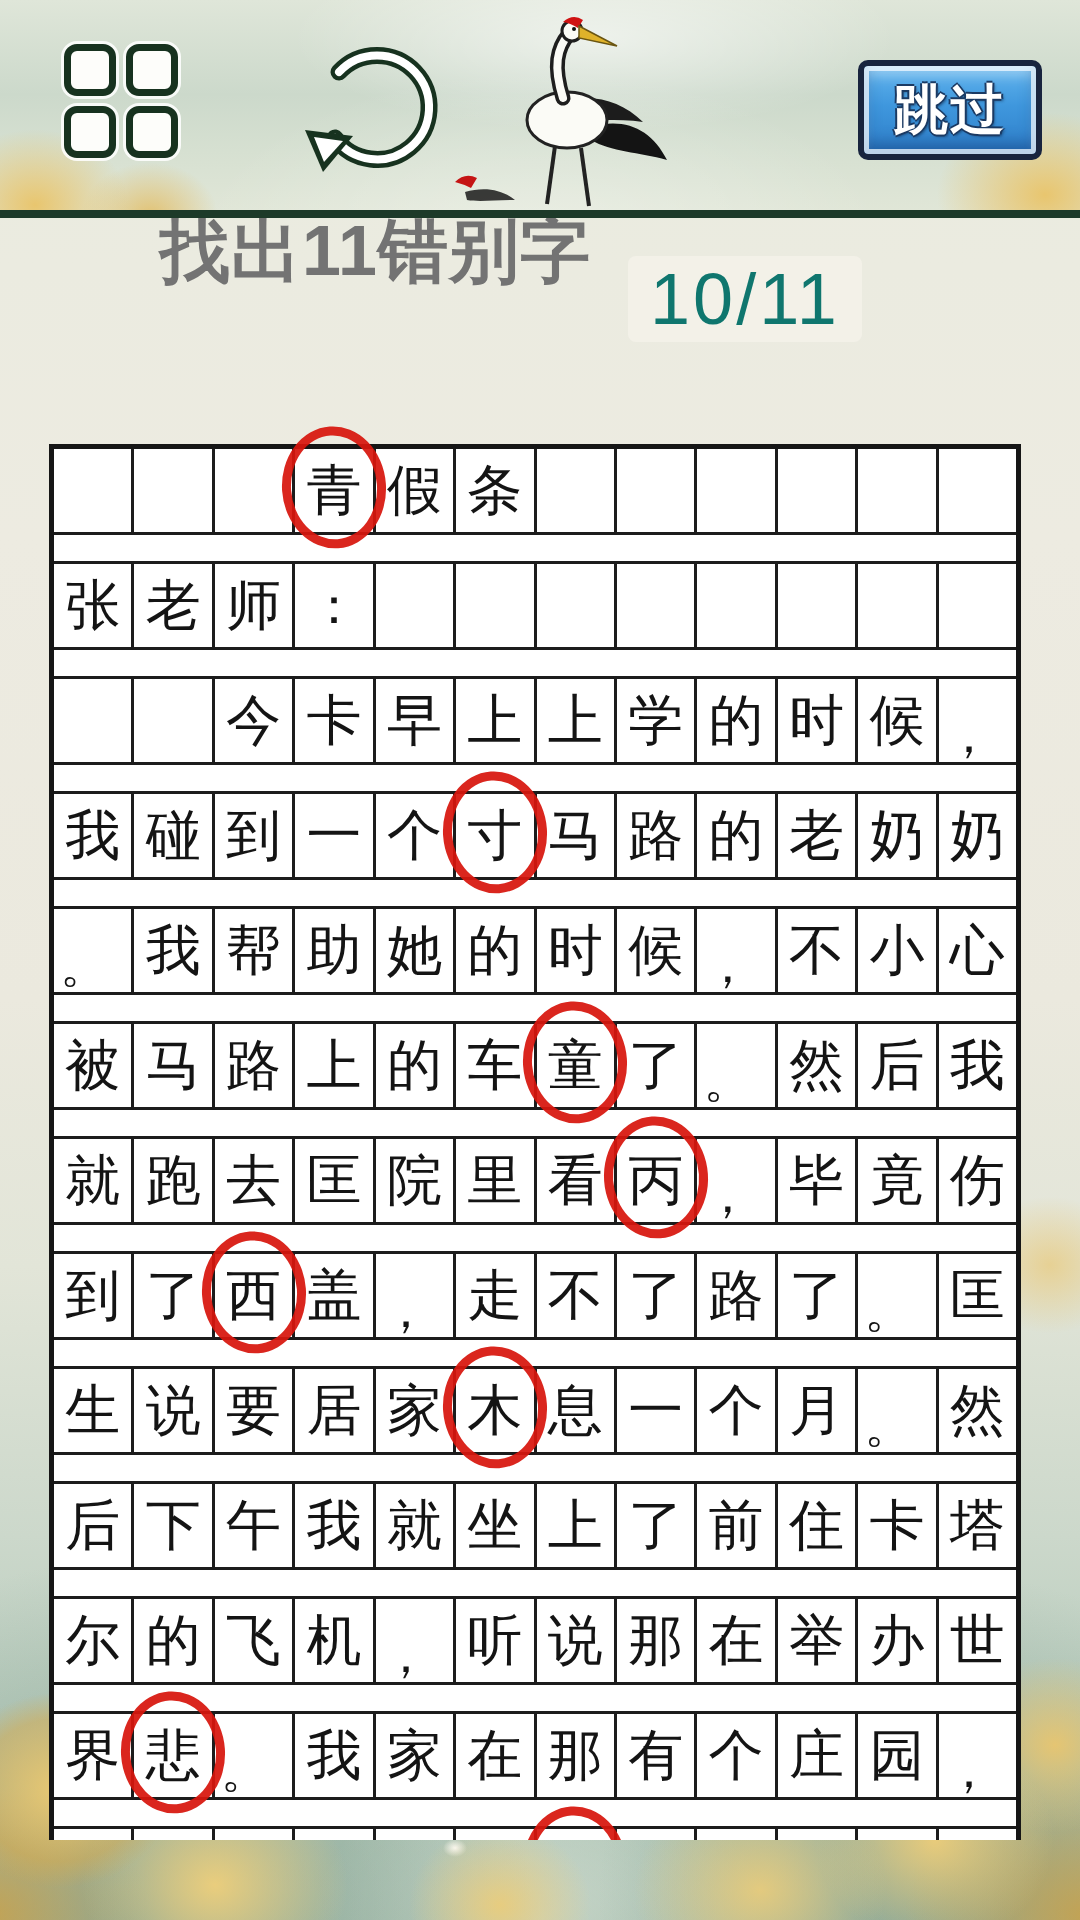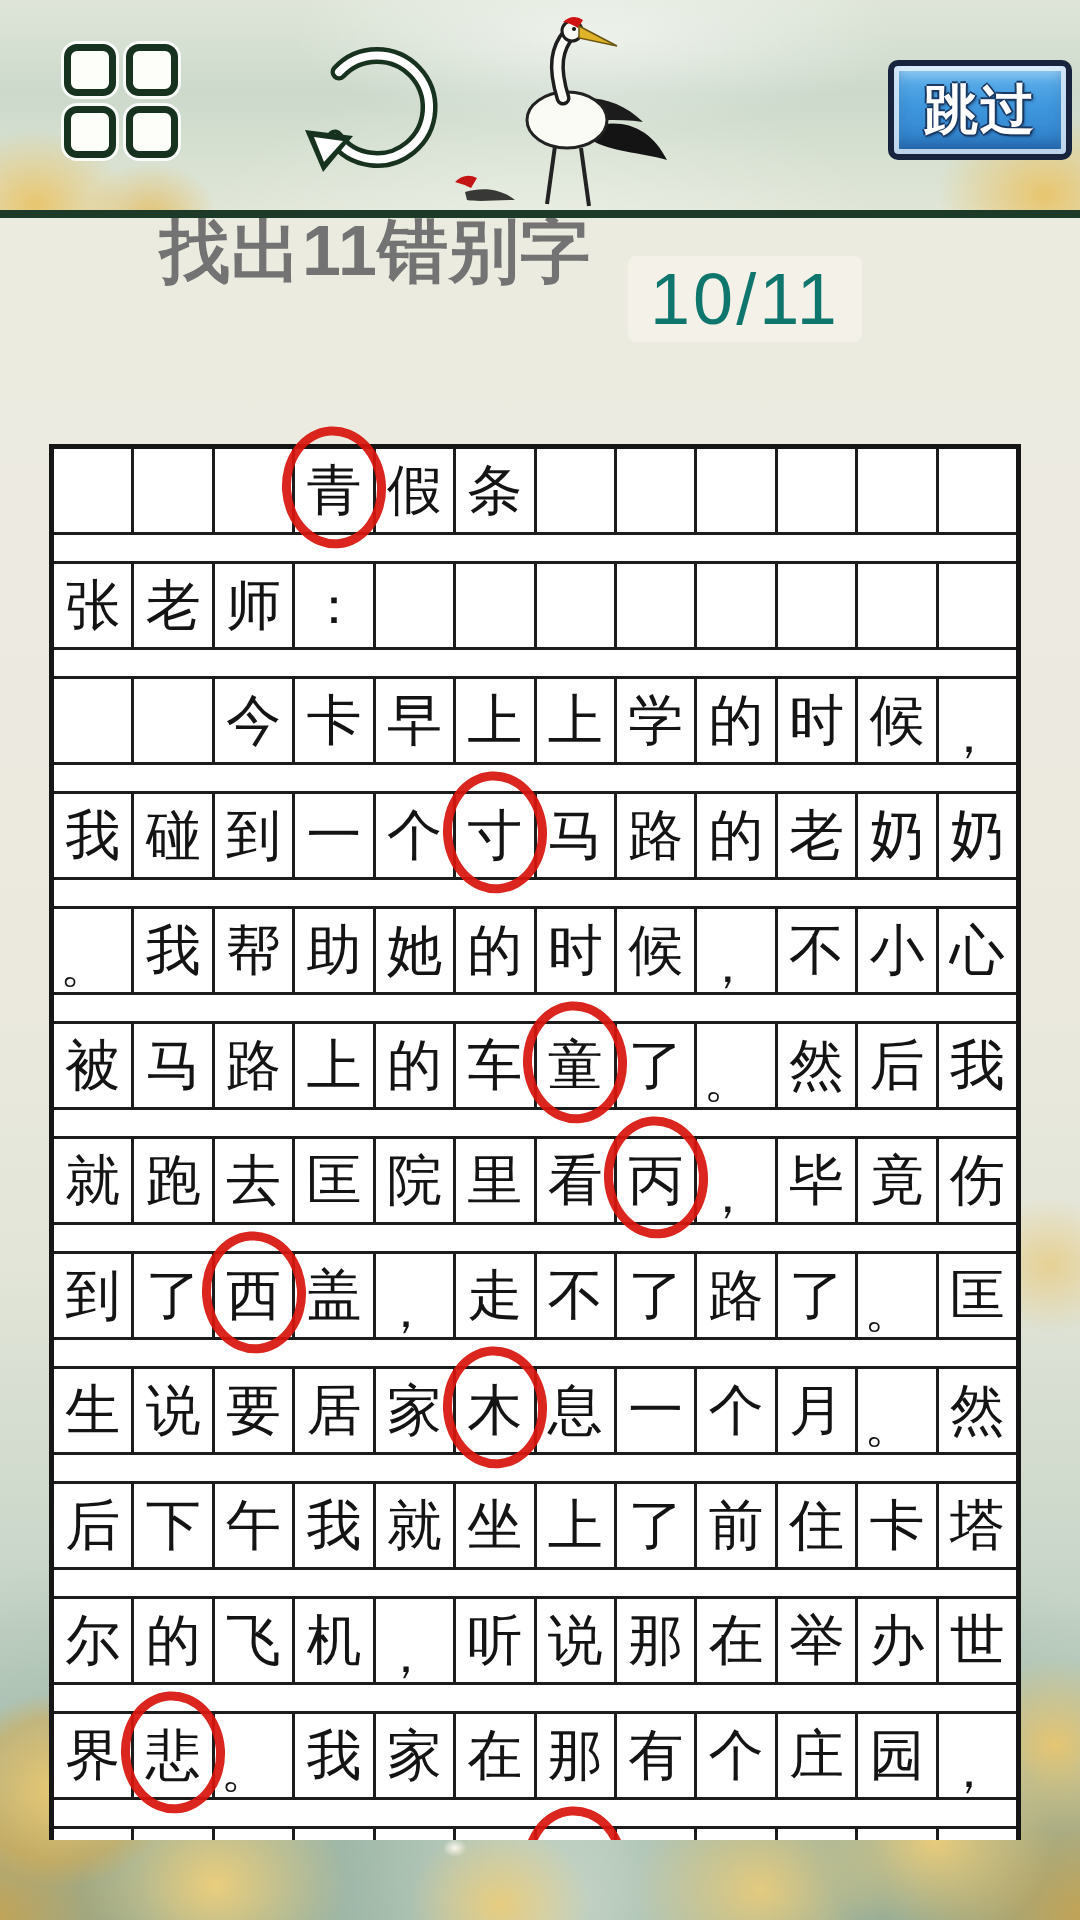--- a/index.html
+++ b/index.html
@@ -46,21 +46,21 @@
     display:grid;grid-template-columns:52px 52px;grid-template-rows:52px 52px;gap:10px;cursor:pointer;}
   .menu-btn .sq{width:52px;height:52px;box-sizing:border-box;background:#fdfdfa;
     border:7px solid #17321f;border-radius:13px;box-shadow:0 0 0 3px rgba(255,255,255,.85);}
   
   .undo-btn{position:absolute;left:295px;top:34px;width:152px;height:150px;z-index:6;cursor:pointer;}
   
   .skip-btn{position:absolute;left:858px;top:60px;width:184px;height:100px;z-index:6;cursor:pointer;
     background:linear-gradient(180deg,#62b5ee 0%,#3f97dd 45%,#2e7ec9 100%);
     border:6px solid #18243e;border-radius:10px;box-sizing:border-box;
     box-shadow:inset 0 0 0 5px rgba(240,248,255,.75), inset 0 -10px 16px rgba(16,58,118,.5), inset 0 10px 12px rgba(255,255,255,.35);
-    display:flex;align-items:center;justify-content:center;margin-left:30px;}
+    display:flex;align-items:center;justify-content:center;}
   .skip-btn span{font-size:54px;font-weight:800;color:#ffffff;letter-spacing:2px;
     text-shadow:2px 0 0 #1b3a63,-2px 0 0 #1b3a63,0 2px 0 #1b3a63,0 -2px 0 #1b3a63,2px 2px 3px rgba(10,30,60,.6);}
   
   .page-title{position:absolute;left:160px;top:205px;width:590px;z-index:4;
     text-align:left;font-size:70px;font-weight:900;color:#737373;letter-spacing:1px;}
   .progress-pill{position:absolute;left:628px;top:256px;width:234px;height:86px;z-index:4;
     background:#f3f1e8;border-radius:8px;display:flex;align-items:center;justify-content:center;
     font-size:72px;color:#0f766e;letter-spacing:3px;}
   
   .paper-clip{position:absolute;left:0;top:404px;width:1080px;height:1436px;overflow:hidden;z-index:3;}

